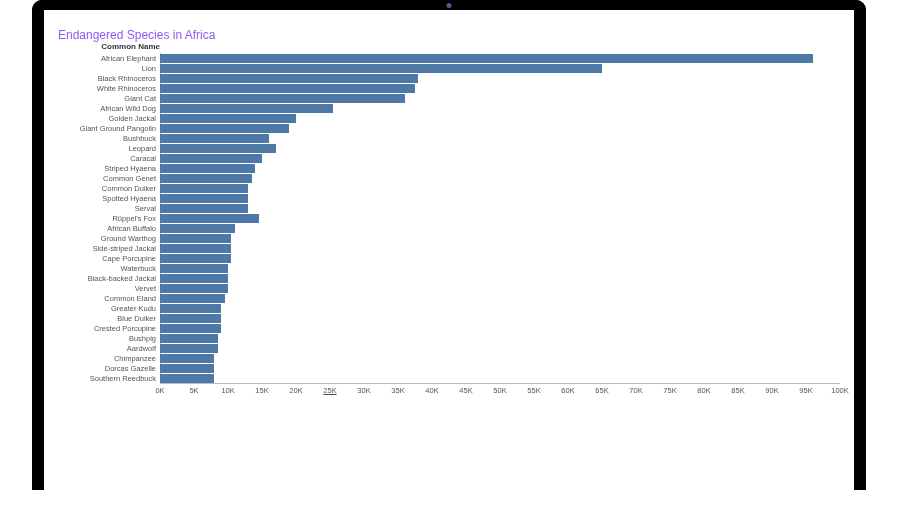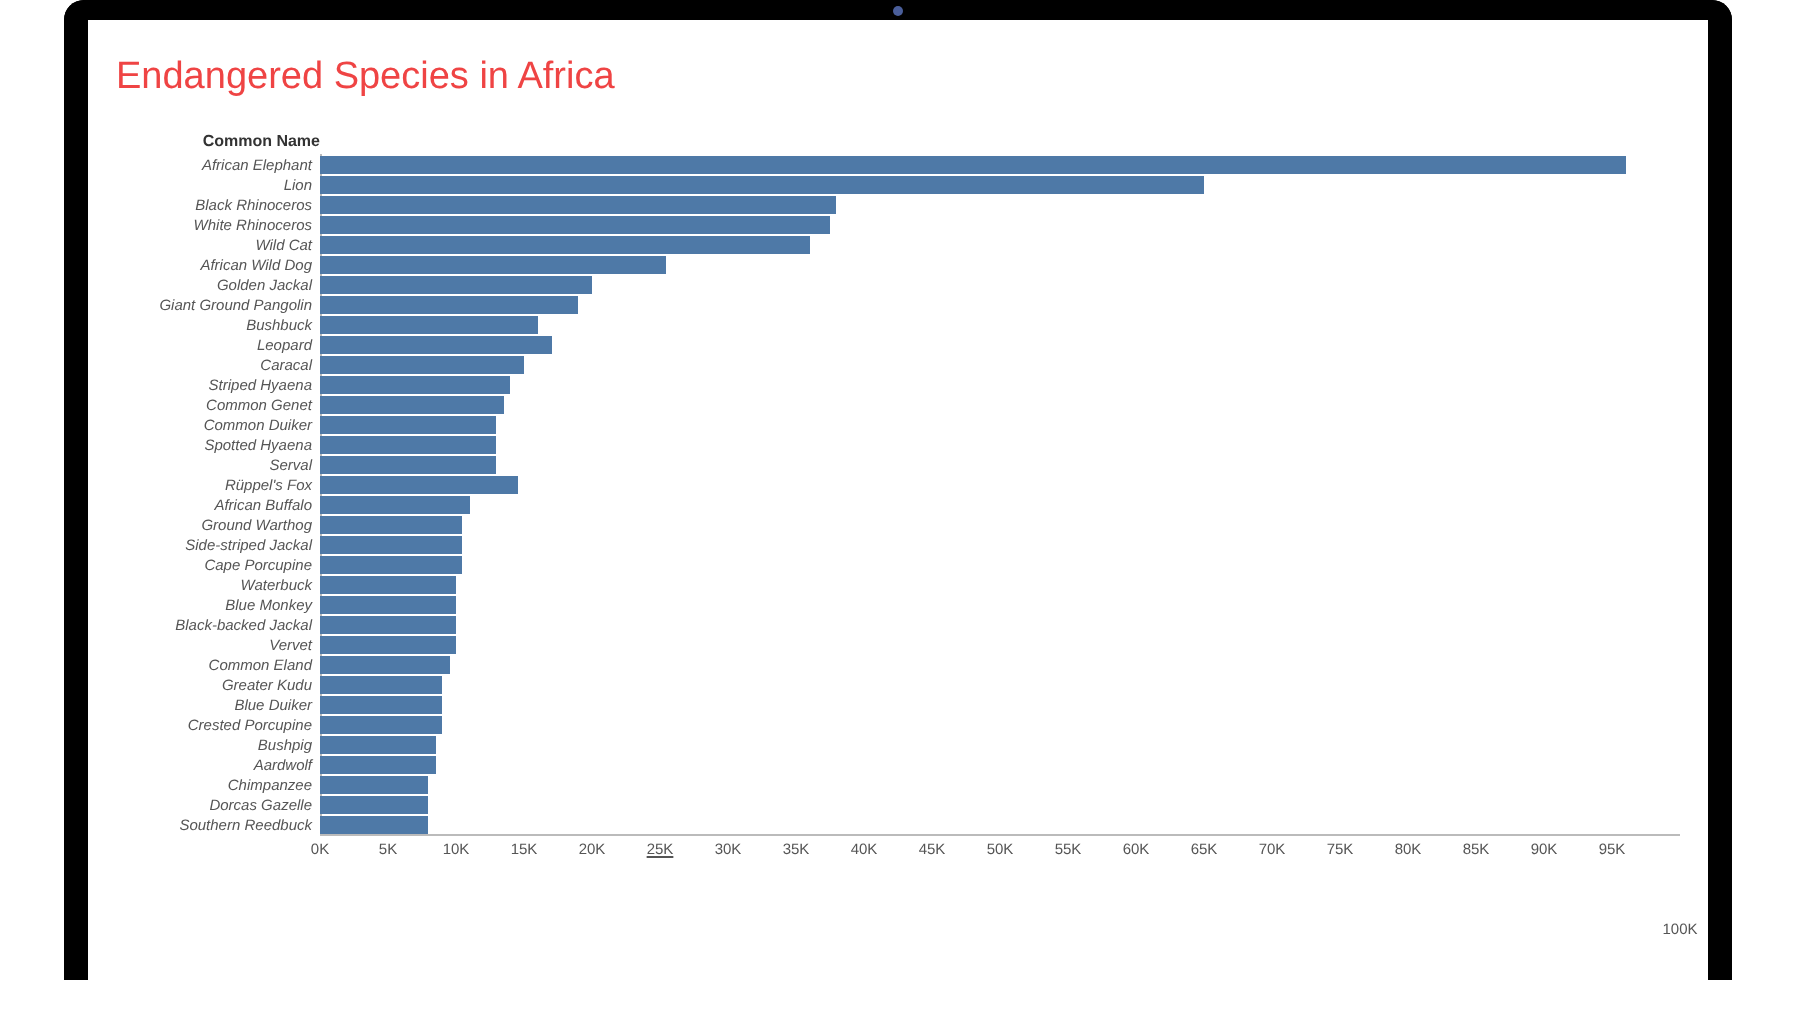--- a/index.html
+++ b/index.html
@@ -46,41 +46,40 @@
       background: #4a5e9a;
       border-radius: 50%;
     }
     .screen {
       position: absolute;
       top: 10px; left: 44px; right: 44px; bottom: 0;
       background: #fff;
       padding: 18px 14px 0 10px;
     }
     .chart-title {
-      font-size: 19px;
+      font-size: 12px;
       font-weight: 400;
-      color: #ef4444;
-      margin-bottom: 16px;
+      color: #8b5cf6;
+      margin-bottom: 0;
       margin-left: 4px;
     }
     .axis-header {
       font-size: 8px;
       font-weight: 700;
       color: #333;
       text-align: right;
       width: 106px;
       margin-bottom: 2px;
     }
     .chart-area {
       display: flex;
       flex-direction: column;
     }
     .bars-wrap {
       position: relative;
-      font-style: italic;
     }
     .row {
       display: flex;
       align-items: center;
       height: 10px;
       margin-bottom: 0;
     }
     .label {
       width: 106px;
       text-align: right;
@@ -158,21 +157,21 @@
             <div class="bar" style="width: 38%;"></div>
           </div>
         </div>
         <div class="row">
           <div class="label">White Rhinoceros</div>
           <div class="bar-track">
             <div class="bar" style="width: 37.5%;"></div>
           </div>
         </div>
         <div class="row">
-          <div class="label">Wild Cat</div>
+          <div class="label">Giant Cat</div>
           <div class="bar-track">
             <div class="bar" style="width: 36%;"></div>
           </div>
         </div>
         <div class="row">
           <div class="label">African Wild Dog</div>
           <div class="bar-track">
             <div class="bar" style="width: 25.5%;"></div>
           </div>
         </div>
@@ -261,26 +260,20 @@
           </div>
         </div>
         <div class="row">
           <div class="label">Cape Porcupine</div>
           <div class="bar-track">
             <div class="bar" style="width: 10.5%;"></div>
           </div>
         </div>
         <div class="row">
           <div class="label">Waterbuck</div>
-          <div class="bar-track">
-            <div class="bar" style="width: 10%;"></div>
-          </div>
-        </div>
-        <div class="row">
-          <div class="label">Blue Monkey</div>
           <div class="bar-track">
             <div class="bar" style="width: 10%;"></div>
           </div>
         </div>
         <div class="row">
           <div class="label">Black-backed Jackal</div>
           <div class="bar-track">
             <div class="bar" style="width: 10%;"></div>
           </div>
         </div>
@@ -359,16 +352,16 @@
         <div class="x-tick" style="left: 50%;">50K</div>
         <div class="x-tick" style="left: 55%;">55K</div>
         <div class="x-tick" style="left: 60%;">60K</div>
         <div class="x-tick" style="left: 65%;">65K</div>
         <div class="x-tick" style="left: 70%;">70K</div>
         <div class="x-tick" style="left: 75%;">75K</div>
         <div class="x-tick" style="left: 80%;">80K</div>
         <div class="x-tick" style="left: 85%;">85K</div>
         <div class="x-tick" style="left: 90%;">90K</div>
         <div class="x-tick" style="left: 95%;">95K</div>
-        <div class="x-tick" style="left: 100%; margin-top: 40px;">100K</div>
+        <div class="x-tick" style="left: 100%;">100K</div>
       </div>
   </div>
 </div>
 
 </body></html>

